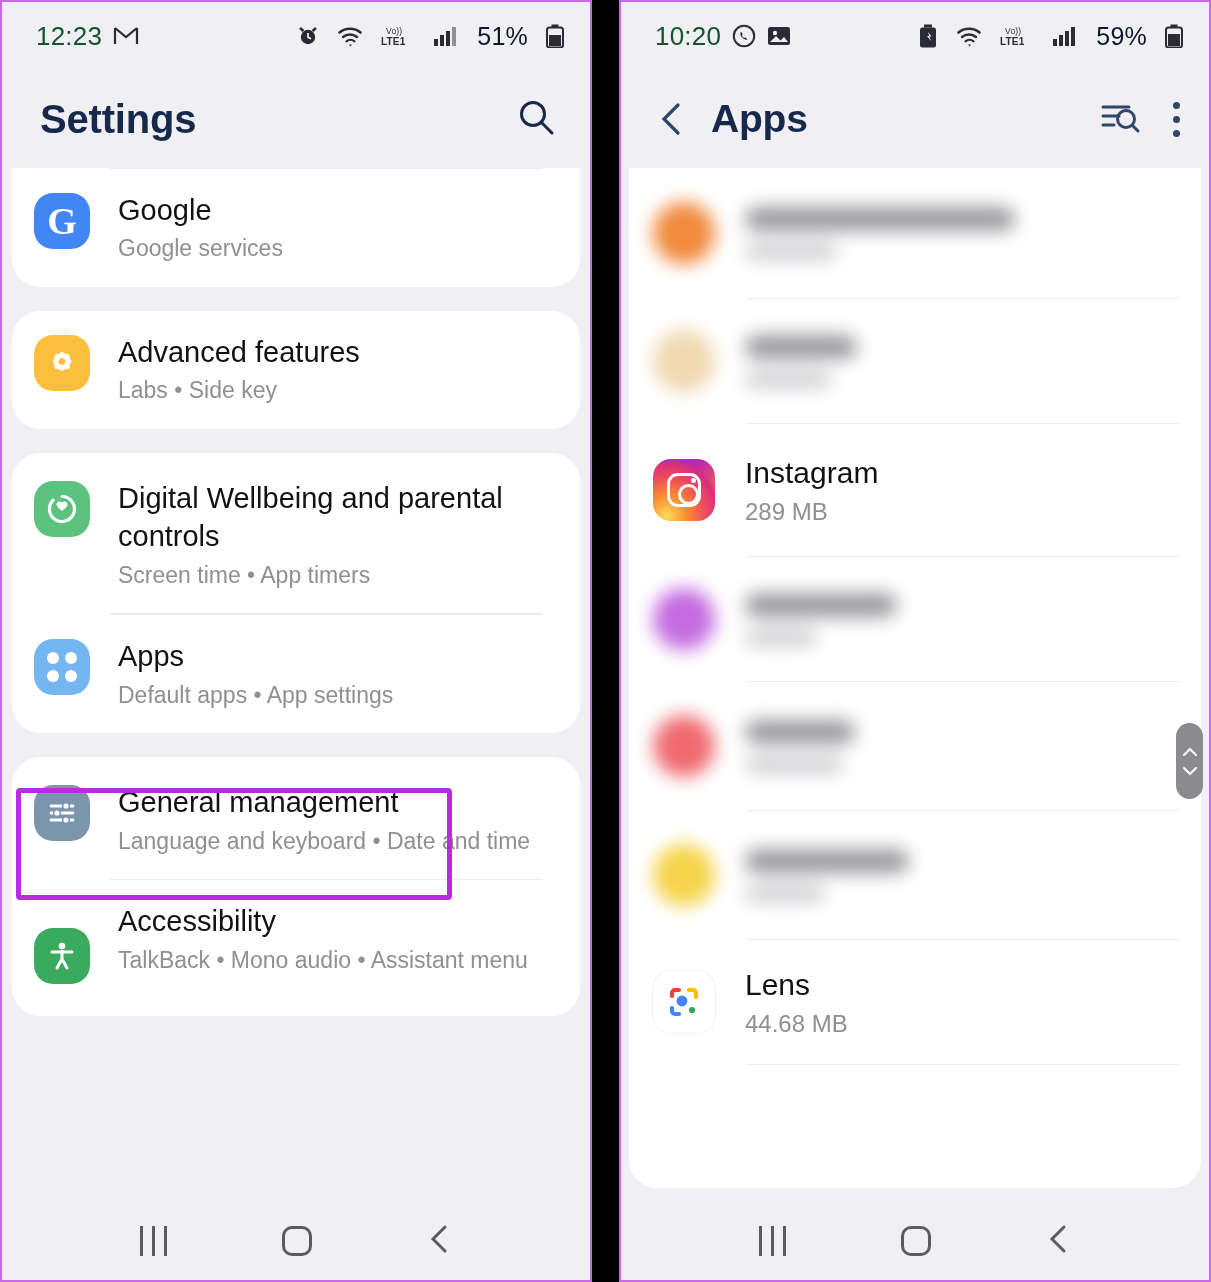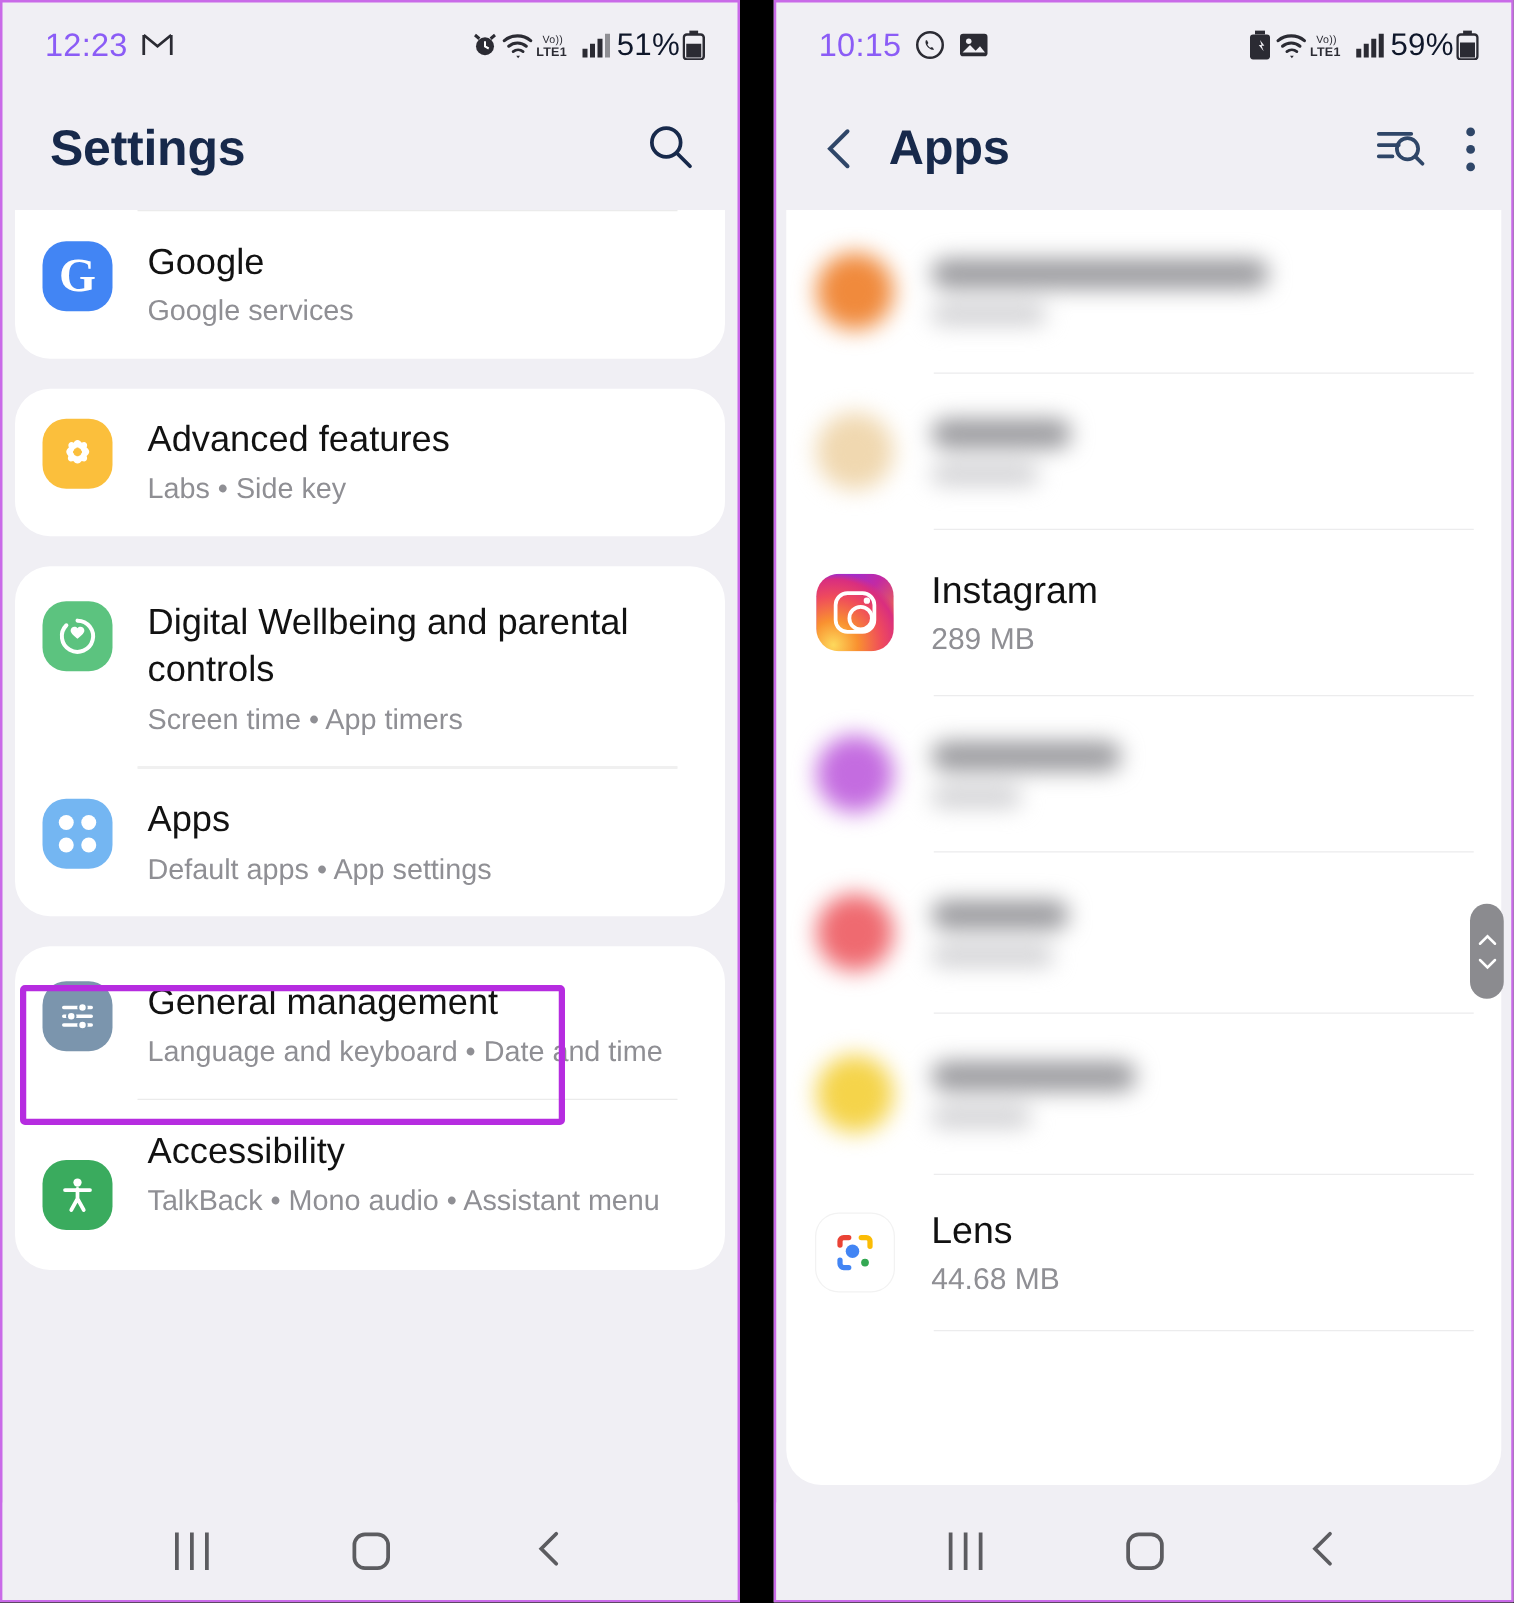--- a/index.html
+++ b/index.html
@@ -27,22 +27,22 @@
   .statusbar {
     height: 68px;
     display: flex;
     align-items: center;
     padding: 0 26px 0 34px;
     font-size: 25px;
     color: #2b2b33;
     letter-spacing: .2px;
   }
   .sb-left  { display: flex; align-items: center; gap: 11px; }
-  .sb-right { margin-left: auto; display: flex; align-items: center; gap: 2px; }
-  .clock { font-size: 26px; color: #8b5cf6; }
+  .sb-right { margin-left: auto; display: flex; align-items: center; gap: 18px; }
+  .clock { font-size: 26px; color: #14532d; }
   .sb-ico { display: inline-flex; align-items: center; justify-content: center; }
   .sb-batt-txt { font-size: 25px; color: #0f172a; margin-left: 2px; }
 
   
   .settings-header {
     height: 98px;
     display: flex;
     align-items: center;
     padding: 0 34px 0 38px;
   }
@@ -361,21 +361,21 @@
       </span>
     </div>
   </div>
 
   <div class="gap"></div>
 
   <div class="panel right">
 
     <div class="statusbar">
       <div class="sb-left">
-        <span class="clock">10:15</span>
+        <span class="clock">10:20</span>
         <span class="sb-ico">
           <svg width="24" height="24" viewBox="0 0 24 24">
               <circle cx="12" cy="12" r="10.2" fill="none" stroke="#2b2b33" stroke-width="2"></circle>
               <path d="M8.5 8.5c-.6 1.8.6 4.2 2.2 5.6 1.6 1.4 3.6 2 4.6 1.4l-1.6-2-1.4.6c-1-.5-2-1.6-2.4-2.6l.8-1.2-1-2c-.5-.1-1 0-1.2.2z" fill="#2b2b33"></path>
             </svg>
         </span>
         <span class="sb-ico">
           <svg width="24" height="22" viewBox="0 0 24 22">
               <rect x="1" y="2" width="22" height="18" rx="2.5" fill="#2b2b33"></rect>
               <circle cx="8" cy="8" r="2.2" fill="#f0eff4"></circle>

